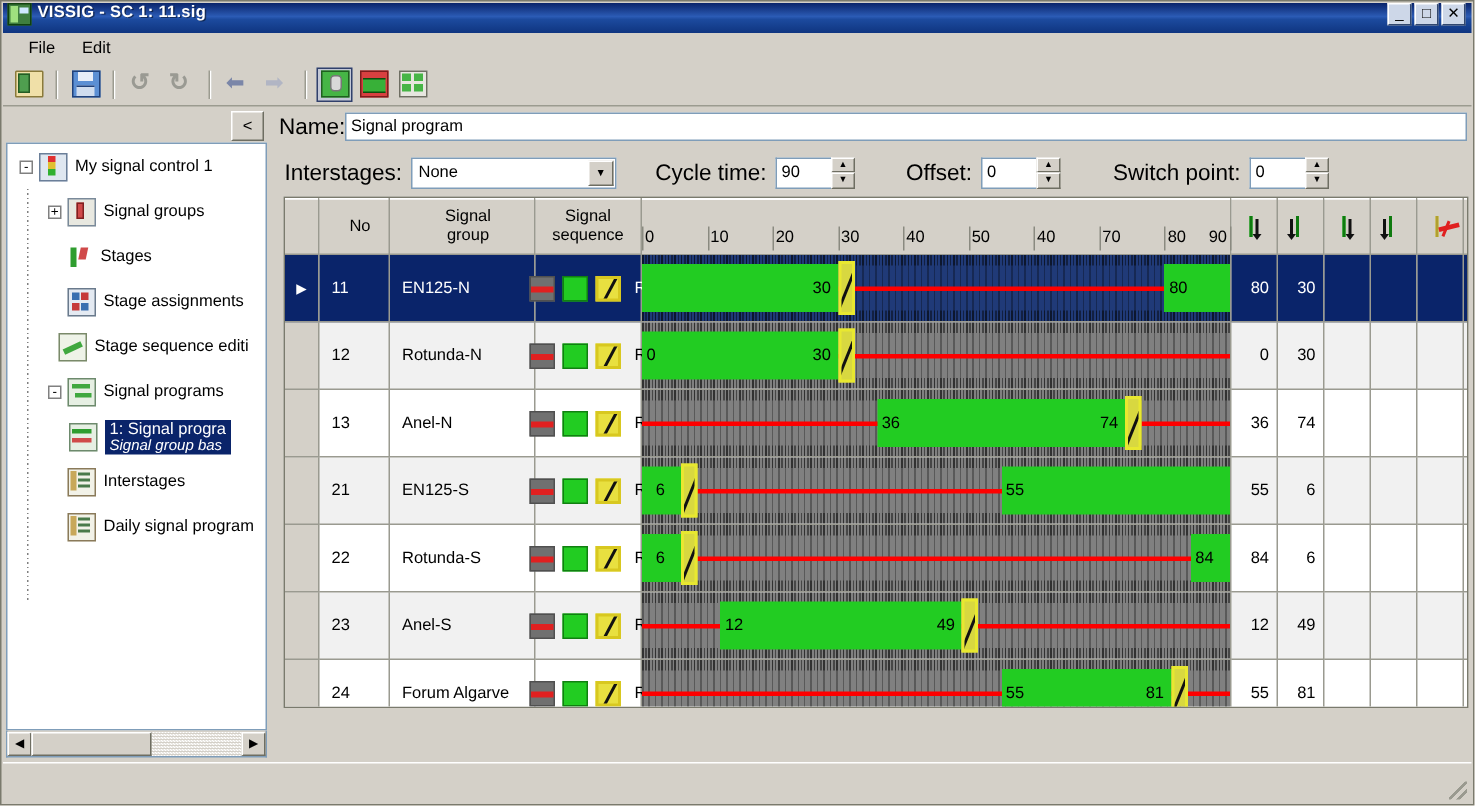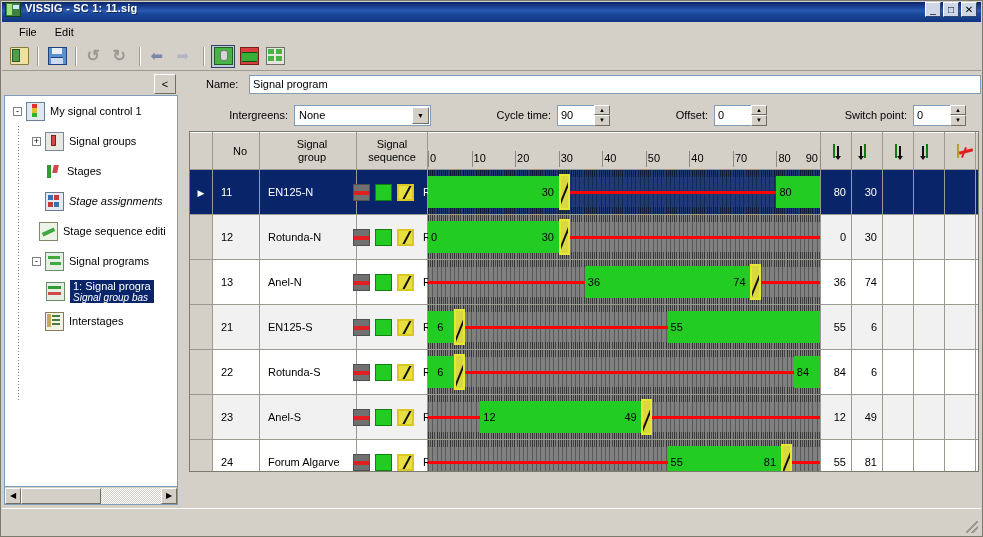--- a/index.html
+++ b/index.html
@@ -205,21 +205,21 @@
   .tdash {
     position: absolute; left: 13px; top: 0; bottom: 0; width: 1px;
     background: repeating-linear-gradient(to bottom,#808080 0 1px,transparent 1px 3px);
   }
 
   
   .panel {
     position: absolute; left: 185px; top: 72px; width: 795px; height: 432px;
   }
   .row-name { display: flex; align-items: center; height: 22px; }
-  .lbl { font-size: 11px; margin-left: 20px; }
+  .lbl { font-size: 15px; }
   .txtin {
     background: #fff; border: 1px solid #7f9db9;
     box-sizing: border-box; font-family: "Liberation Sans", sans-serif;
     font-size: 11px; padding: 1px 3px; height: 19px; line-height: 15px;
     color: #000; outline: none;
   }
   .row-fields { display: flex; align-items: center; height: 28px; margin-top: 6px; }
   .combo {
     position: relative; width: 137px; height: 21px; background: #fff;
     border: 1px solid #7f9db9; box-sizing: border-box;
@@ -450,21 +450,21 @@
           <div class="tnode" style="padding-left: 27px;">
             <span class="texp">+</span>
             <span class="tico ti-group"></span>
             <span class="tlabel">Signal groups</span>
           </div>
           <div class="tnode" style="padding-left: 27px;">
             <span class="texp none"></span>
             <span class="tico ti-stages"></span>
             <span class="tlabel">Stages</span>
           </div>
-          <div class="tnode" style="padding-left: 27px; font-style: italic;">
+          <div class="tnode" style="padding-left: 27px;">
             <span class="texp none"></span>
             <span class="tico ti-assign"></span>
             <span class="tlabel">Stage assignments</span>
           </div>
           <div class="tnode" style="padding-left: 21px;">
             <span class="texp none"></span>
             <span class="tico ti-seq"></span>
             <span class="tlabel">Stage sequence editi</span>
           </div>
           <div class="tnode" style="padding-left: 27px;">
@@ -475,40 +475,45 @@
           <div class="tnode" style="padding-left: 28px;">
             <span class="texp none"></span>
             <span class="tico ti-progsel"></span>
             <span class="tlabel sel">1: Signal progra<i>Signal group bas</i></span>
           </div>
           <div class="tnode" style="padding-left: 27px;">
             <span class="texp none"></span>
             <span class="tico ti-inter"></span>
             <span class="tlabel">Interstages</span>
           </div>
+          <div class="tnode" style="padding-left: 27px;">
+            <span class="texp none"></span>
+            <span class="tico ti-inter"></span>
+            <span class="tlabel">Daily signal program</span>
+          </div>
         </div>
     </div>
     <div class="tree-scroll">
       <div class="hs-btn">◀</div>
       <div class="hs-track">
         <div class="hs-thumb"></div>
       </div>
       <div class="hs-btn">▶</div>
     </div>
   </div>
 
   <div class="panel">
 
     <div class="row-name">
       <span class="lbl" style="width:44px;">Name:</span>
       <span class="txtin" style="width:748px;">Signal program</span>
     </div>
 
     <div class="row-fields">
-      <span class="lbl" style="width:82px;text-align:right;padding-right:6px;">Intergreens:</span>
+      <span class="lbl" style="width:82px;text-align:right;padding-right:6px;">Interstages:</span>
       <div class="combo">
         <span>None</span>
         <span class="combo-btn">▼</span>
       </div>
 
       <span class="lbl" style="width:100px;text-align:right;padding-right:6px;">Cycle time:</span>
       <div class="spin-wrap">
         <span class="spin-in">90</span>
         <span class="spin-btns">
           <span class="spin-b">▲</span>

